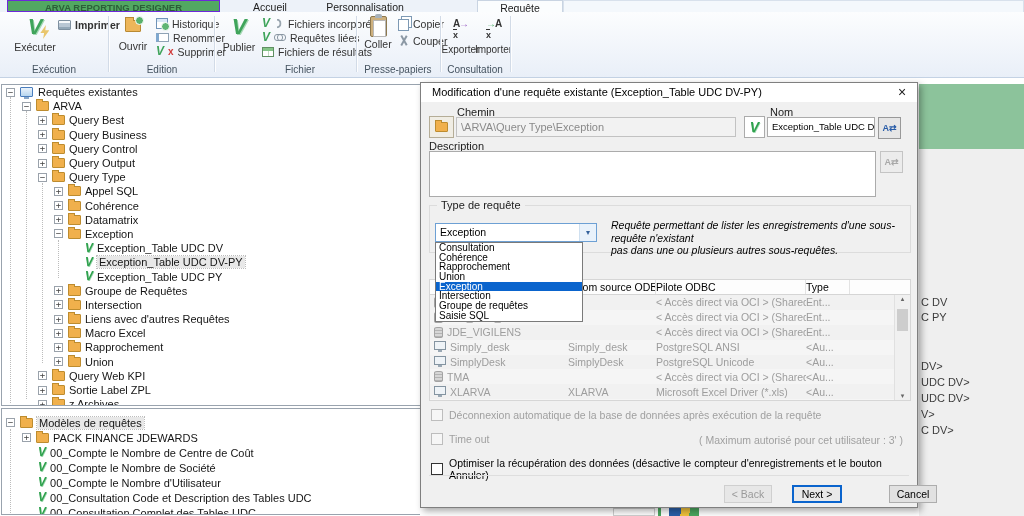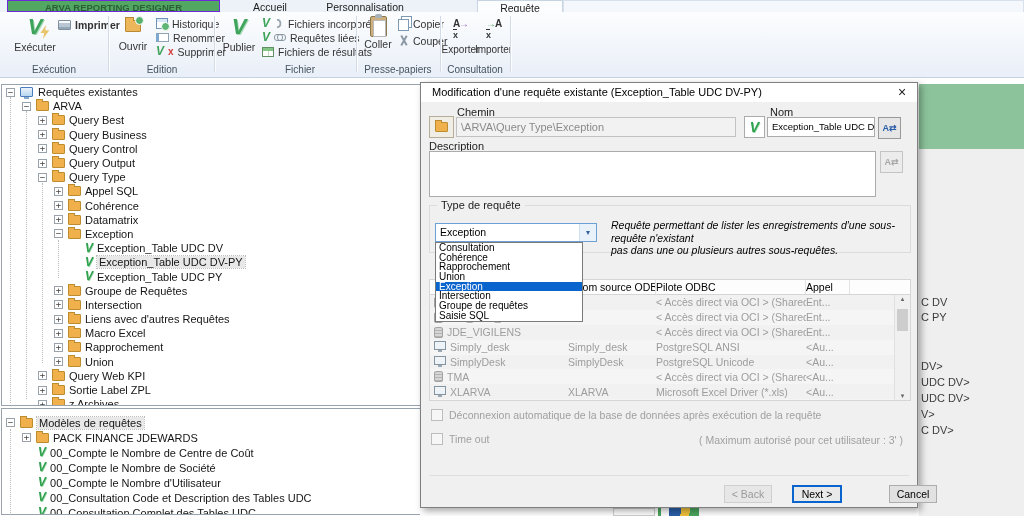--- a/index.html
+++ b/index.html
@@ -464,21 +464,21 @@
       <div class="dd-item">Intersection</div>
       <div class="dd-item">Groupe de requêtes</div>
       <div class="dd-item">Saisie SQL</div>
     </div>
 
     <div class="tbl">
       <div class="thead">
         <div class="c1"></div>
         <div class="c2">Nom source ODBC</div>
         <div class="c3">Pilote ODBC</div>
-        <div class="c4">Appel</div>
+        <div class="c4">Type</div>
       </div>
       <div class="tbody">
         <div class="tr">
             <div class="c1">
               <span class="i-db"></span>
               <span></span>
             </div>
             <div class="c2"></div>
             <div class="c3">&lt; Accès direct via OCI &gt; (Shared)</div>
             <div class="c4">Ent...</div>
@@ -547,20 +547,24 @@
 
     <div class="cbrow dis" style="top:326px;">
       <span class="cb dis"></span>
       <span>Déconnexion automatique de la base de données après exécution de la requête</span>
     </div>
     <div class="cbrow dis" style="top:350px;">
       <span class="cb dis"></span>
       <span>Time out</span>
     </div>
     <div class="tnote" style="top:351px;">( Maximum autorisé pour cet utilisateur :  3' )</div>
+    <div class="cbrow" style="top:374px;">
+      <span class="cb"></span>
+      <span>Optimiser la récupération des données (désactive le compteur d'enregistrements et le bouton Annuler)</span>
+    </div>
 
     <div class="hr"></div>
     <div class="btn back" style="left:303px;width:48px;">&lt; Back</div>
     <div class="btn next" style="left:371px;width:50px;">Next &gt;</div>
     <div class="btn" style="left:468px;width:48px;">Cancel</div>
   </div>
 
 </div>
 
 </body></html>

